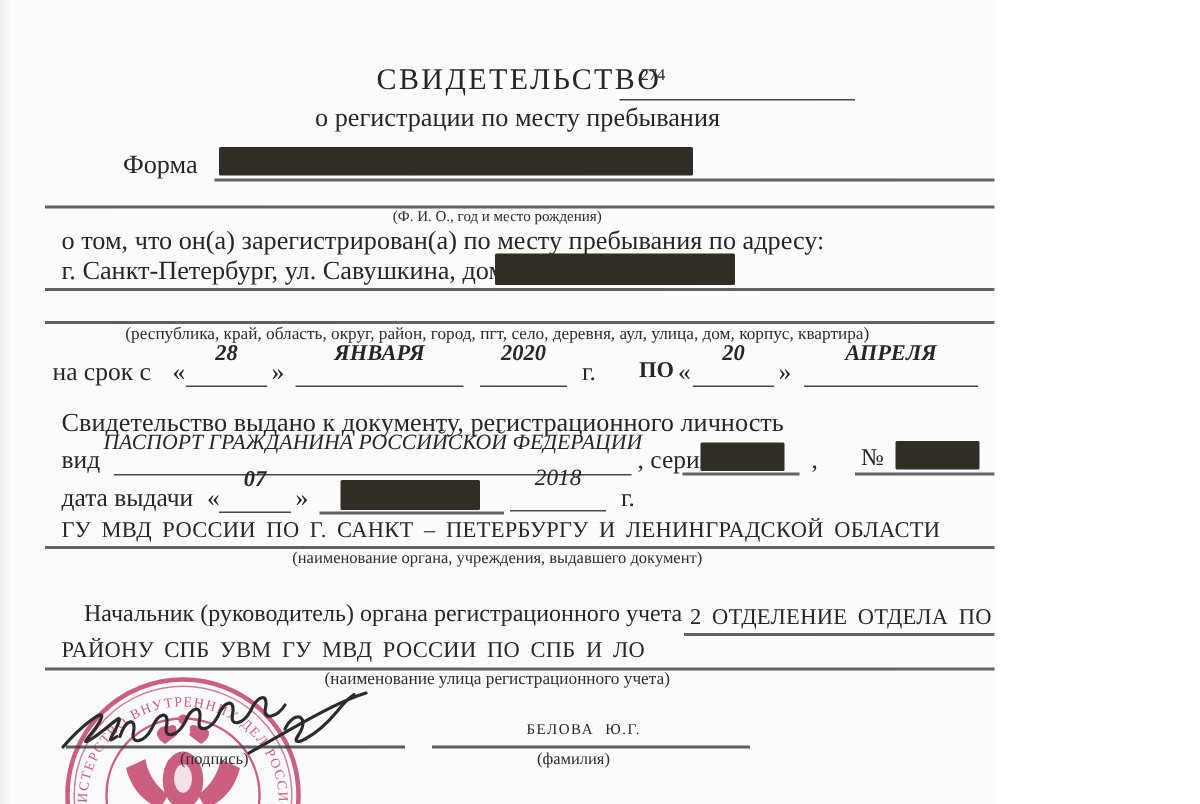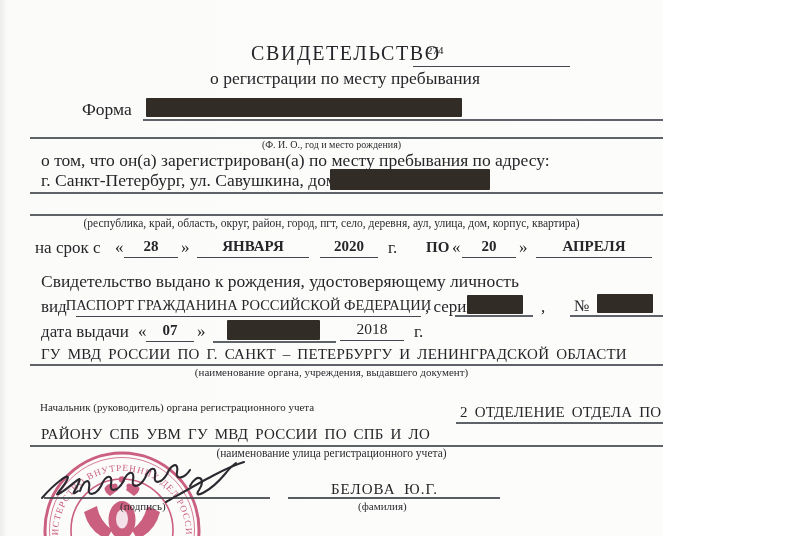--- a/index.html
+++ b/index.html
@@ -20,22 +20,23 @@
   .lbl{position:absolute;font-size:17.5px;white-space:nowrap;}
   .caps{font-size:15px;letter-spacing:0.2px;word-spacing:3px;white-space:nowrap;}
   .boldcaps{font-weight:700;}
   .small-caption{position:absolute;font-size:11.5px;color:#2c2c31;white-space:nowrap;}
   .center-caption{left:0;right:0;text-align:center;}
   .hline{position:absolute;height:1.5px;background:var(--line);opacity:.85;}
   .bar{position:absolute;background:var(--redact);border-radius:1px;}
   .cell{
     position:absolute;border-bottom:1.5px solid var(--line);
     text-align:center;font-weight:700;font-size:15px;height:22px;
-    display:flex;align-items:flex-end;justify-content:center;padding-bottom:2px;
+    display:flex;align-items:flex-end;justify-content:center;padding-bottom:12px;
     white-space:nowrap;
+    font-style:italic;
   }
   .cell.reg{font-weight:400;font-size:15.5px;}
   .quote{position:absolute;font-size:17px;}
   .stamp-svg{position:absolute;left:38px;top:446px;}
   .sig-svg{position:absolute;left:38px;top:460px;}
 </style>
 </head>
 <body>
 
 <div class="page">
@@ -70,21 +71,21 @@
   <div class="cell" style="left:320px;top:236px;width:58px;">2020</div>
   <div class="lbl" style="left:388px;top:238px;font-size:17px;">г.</div>
   <div class="lbl boldcaps" style="left:426px;top:239px;font-size:15px;">ПО</div>
   <div class="quote" style="left:452px;top:238px;">«</div>
   <div class="cell" style="left:462px;top:236px;width:54px;">20</div>
   <div class="quote" style="left:519px;top:238px;">»</div>
   <div class="cell" style="left:536px;top:236px;width:116px;">АПРЕЛЯ</div>
   <div class="cell" style="left:666px;top:236px;width:60px;">2020</div>
   <div class="lbl boldcaps" style="left:744px;top:239px;font-size:15px;">Г.</div>
 
-  <div class="lbl" style="left:41px;top:271px;">Свидетельство выдано к рождения, удостоверяющему личность</div>
+  <div class="lbl" style="left:41px;top:271px;">Свидетельство выдано к документу, регистрационного личность</div>
 
   <div class="lbl" style="left:41px;top:297px;font-size:17px;text-align:center;">вид</div>
   <div class="cell reg" style="left:76px;top:295px;width:345px;font-size:14.5px;">ПАСПОРТ ГРАЖДАНИНА РОССИЙСКОЙ ФЕДЕРАЦИИ</div>
   <div class="lbl" style="left:425px;top:297px;font-size:17px;">, серия</div>
   <div class="hline" style="left:455px;top:315px;width:78px;"></div>
   <div class="bar" style="left:467px;top:295px;width:56px;height:19px;"></div>
   <div class="lbl" style="left:541px;top:297px;font-size:17px;">,</div>
   <div class="lbl" style="left:574px;top:297px;font-size:16px;">№</div>
   <div class="hline" style="left:570px;top:315px;width:186px;"></div>
   <div class="bar" style="left:597px;top:294px;width:56px;height:19px;"></div>
@@ -95,21 +96,21 @@
   <div class="quote" style="left:197px;top:322px;">»</div>
   <div class="hline" style="left:213px;top:341px;width:123px;"></div>
   <div class="bar" style="left:227px;top:320px;width:93px;height:20px;"></div>
   <div class="cell reg" style="left:340px;top:319px;width:64px;">2018</div>
   <div class="lbl" style="left:414px;top:322px;font-size:17px;">г.</div>
 
   <div class="lbl caps" style="left:41px;top:346px;">ГУ МВД РОССИИ ПО Г. САНКТ – ПЕТЕРБУРГУ И ЛЕНИНГРАДСКОЙ ОБЛАСТИ</div>
   <div class="hline" style="left:30px;top:364px;width:745px;"></div>
   <div class="small-caption center-caption" style="top:366px;font-size:11px;">(наименование органа, учреждения, выдавшего документ)</div>
 
-  <div class="lbl" style="left:40px;top:401px;font-size:11px;">Начальник (руководитель) органа регистрационного учета</div>
+  <div class="lbl" style="left:56px;top:401px;font-size:16px;">Начальник (руководитель) органа регистрационного учета</div>
   <div class="lbl caps" style="left:460px;top:404px;">2 ОТДЕЛЕНИЕ ОТДЕЛА ПО ПРИМОРСКОМУ</div>
   <div class="hline" style="left:456px;top:422px;width:306px;"></div>
   <div class="lbl caps" style="left:41px;top:426px;">РАЙОНУ СПБ УВМ ГУ МВД РОССИИ ПО СПБ И ЛО</div>
   <div class="hline" style="left:30px;top:445px;width:727px;"></div>
   <div class="small-caption center-caption" style="top:447px;">(наименование улица регистрационного учета)</div>
 
   <svg class="stamp-svg" width="168" height="168" viewBox="0 0 168 168" style="opacity:0.87;">
     <defs>
       <path id="arcTop" d="M 27,118 A 64,64 0 1 1 141,118" fill="none"></path>
       <path id="arcBot" d="M 28,100 A 58,58 0 0 0 140,100" fill="none"></path>
@@ -136,21 +137,21 @@
       <ellipse cx="84" cy="74" rx="13.5" ry="19"></ellipse>
       <ellipse cx="84" cy="73" rx="6" ry="9.5" fill="#f3dde6"></ellipse>
       <path d="M73,95 h22 l-11,15 z"></path>
       <circle cx="84" cy="112" r="2.4"></circle>
     </g>
   </svg>
 
   <div class="hline" style="left:44px;top:497px;width:226px;background:#3c4148;"></div>
   <div class="small-caption" style="left:120px;top:500px;font-size:11px;">(подпись)</div>
 
-  <div class="lbl" style="left:331px;top:481px;font-size:15px;letter-spacing:1px;word-spacing:4px;">БЕЛОВА Ю.Г.</div>
+  <div class="lbl" style="left:351px;top:481px;font-size:10px;letter-spacing:1px;word-spacing:4px;">БЕЛОВА Ю.Г.</div>
   <div class="hline" style="left:288px;top:497px;width:212px;background:#3c4148;"></div>
   <div class="small-caption" style="left:358px;top:500px;font-size:11px;">(фамилия)</div>
 
   <svg class="sig-svg" width="238" height="48" viewBox="0 0 238 48">
     <g fill="none" stroke="#2c2a30" stroke-width="2.1" stroke-linecap="round">
       <path d="M4,38 C16,24 34,10 29,20 C25,29 12,39 24,32 C36,24 44,14 41,22 C38,30 31,37 40,31"></path>
       <path d="M42,31 c4,-12 11,-13 9,-3 c-2,9 7,7 12,-2 c5,-12 12,-12 10,-2 c-2,9 7,7 12,-2 c5,-12 12,-12 10,-2 c-2,9 7,7 12,-2 c5,-12 12,-12 10,-2 c-2,9 7,7 12,-2 c5,-11 12,-12 10,-2 c-2,9 8,6 13,-2"></path>
       <path d="M152,26 c7,-14 17,-8 9,4 c-7,10 11,2 26,-16 c4,-5 8,-9 11,-11"></path>
       <path d="M128,42 C156,26 186,8 206,2"></path>
     </g>

